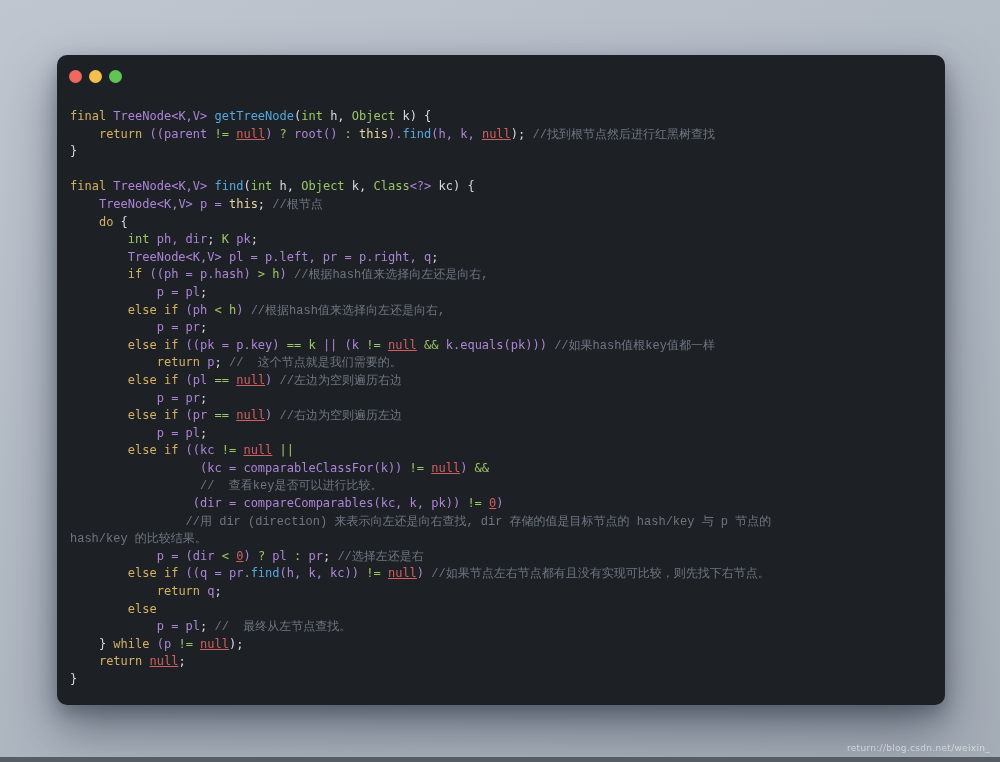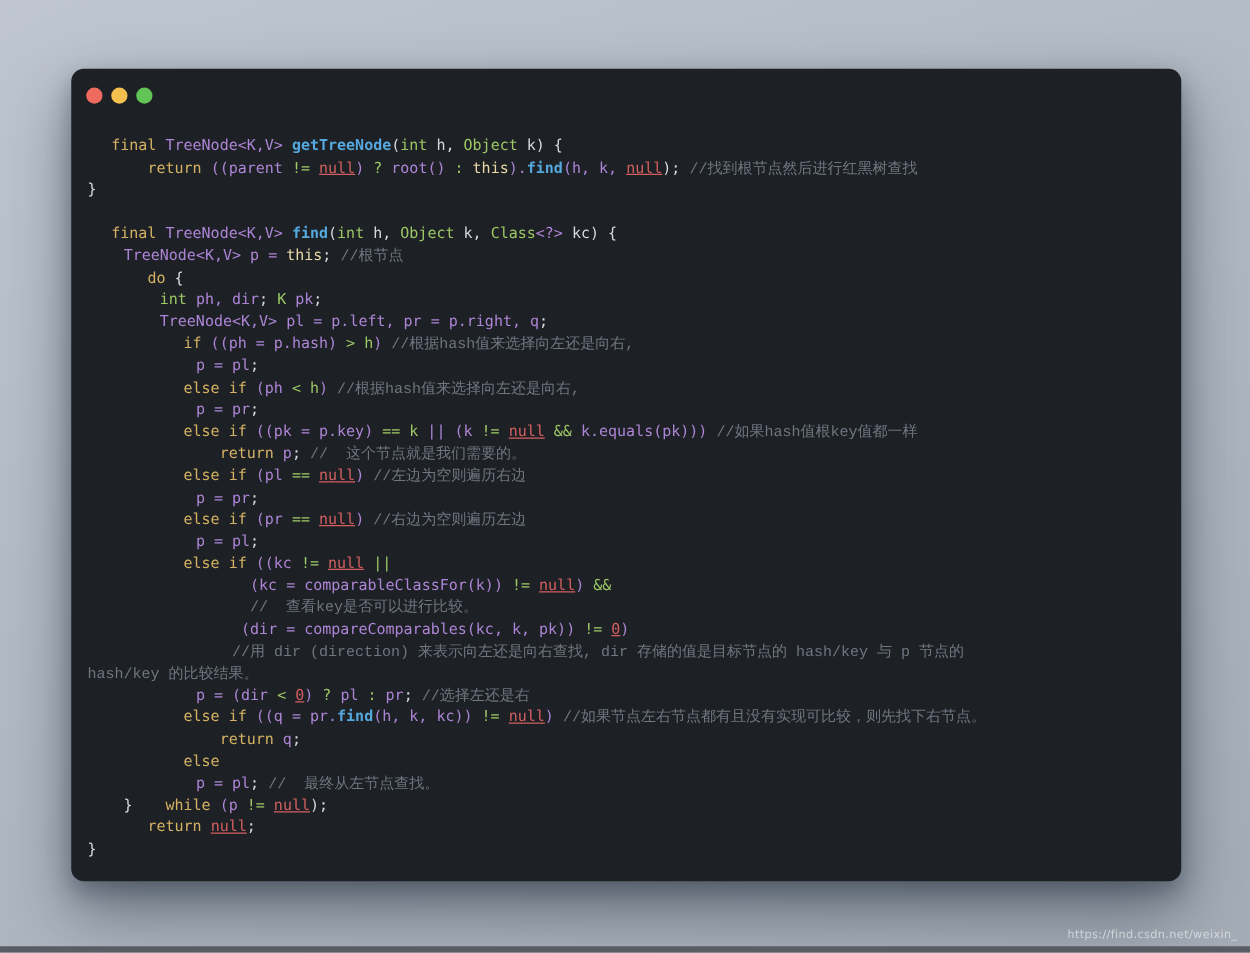--- a/index.html
+++ b/index.html
@@ -20,23 +20,23 @@
     padding:14px 0 0 12px;height:14px;
   }
   .dot{width:13px;height:13px;border-radius:50%;display:inline-block;}
   .code{
     margin:0;padding:25px 12px 0 13px;
     font-family:"DejaVu Sans Mono","Liberation Mono",monospace;
     font-size:12px;line-height:17.6px;
     color:var(--c-pl);
   }
   .code-line{white-space:pre;height:17.6px;overflow:hidden;}
-  .tk-kw{color:var(--c-kw);margin-left:19px;}
+  .tk-kw{color:var(--c-kw);}
   .tk-id{color:var(--c-id);}
-  .tk-fn{color:var(--c-fn);font-weight:bold;}
+  .tk-fn{color:var(--c-fn);}
   .tk-ty{color:var(--c-ty);}
   .tk-op{color:var(--c-op);}
   .tk-num{color:var(--c-num);text-decoration:underline;}
   .tk-th{color:var(--c-th);font-weight:normal;}
   .tk-pl{color:var(--c-pl);}
   .tk-cm{color:var(--c-cm);font-family:Liberation Mono, monospace;}
   .watermark{
     position:absolute;right:10px;bottom:9px;
     font-size:9px;color:rgba(255,255,255,.55);
     letter-spacing:.3px;
@@ -51,15 +51,15 @@
 
 <div class="page">
   <div class="window">
     <div class="titlebar" id="titlebar">
         <span class="dot" style="background: rgb(238, 106, 95);"></span>
         <span class="dot" style="background: rgb(245, 191, 79);"></span>
         <span class="dot" style="background: rgb(97, 196, 84);"></span>
       </div>
     <pre class="code" id="code"><div class="code-line"><span class="tk-kw">final</span><span class="tk-pl"> </span><span class="tk-id">TreeNode&lt;K,V&gt;</span><span class="tk-pl"> </span><span class="tk-fn">getTreeNode</span><span class="tk-pl">(</span><span class="tk-ty">int</span><span class="tk-pl"> h, </span><span class="tk-ty">Object</span><span class="tk-pl"> k) {</span></div><div class="code-line"><span class="tk-pl">    </span><span class="tk-kw">return</span><span class="tk-pl"> </span><span class="tk-id">((parent </span><span class="tk-op">!= </span><span class="tk-num">null</span><span class="tk-id">) </span><span class="tk-op">? </span><span class="tk-id">root() </span><span class="tk-op">: </span><span class="tk-th">this</span><span class="tk-id">).</span><span class="tk-fn">find</span><span class="tk-id">(h, k, </span><span class="tk-num">null</span><span class="tk-pl">); </span><span class="tk-cm">//找到根节点然后进行红黑树查找</span></div><div class="code-line"><span class="tk-pl">}</span></div><div class="code-line">&nbsp;</div><div class="code-line"><span class="tk-kw">final</span><span class="tk-pl"> </span><span class="tk-id">TreeNode&lt;K,V&gt;</span><span class="tk-pl"> </span><span class="tk-fn">find</span><span class="tk-pl">(</span><span class="tk-ty">int</span><span class="tk-pl"> h, </span><span class="tk-ty">Object</span><span class="tk-pl"> k, </span><span class="tk-ty">Class</span><span class="tk-id">&lt;?&gt;</span><span class="tk-pl"> kc) {</span></div><div class="code-line"><span class="tk-pl">    </span><span class="tk-id">TreeNode&lt;K,V&gt; p = </span><span class="tk-th">this</span><span class="tk-pl">; </span><span class="tk-cm">//根节点</span></div><div class="code-line"><span class="tk-pl">    </span><span class="tk-kw">do</span><span class="tk-pl"> {</span></div><div class="code-line"><span class="tk-pl">        </span><span class="tk-ty">int</span><span class="tk-id"> ph, dir</span><span class="tk-pl">; </span><span class="tk-ty">K</span><span class="tk-id"> pk</span><span class="tk-pl">;</span></div><div class="code-line"><span class="tk-pl">        </span><span class="tk-id">TreeNode&lt;K,V&gt; pl = p.left, pr = p.right, q</span><span class="tk-pl">;</span></div><div class="code-line"><span class="tk-pl">        </span><span class="tk-kw">if</span><span class="tk-pl"> </span><span class="tk-id">((ph = p.hash) </span><span class="tk-op">&gt; h</span><span class="tk-id">)</span><span class="tk-pl"> </span><span class="tk-cm">//根据hash值来选择向左还是向右,</span></div><div class="code-line"><span class="tk-pl">            </span><span class="tk-id">p = pl</span><span class="tk-pl">;</span></div><div class="code-line"><span class="tk-pl">        </span><span class="tk-kw">else if</span><span class="tk-pl"> </span><span class="tk-id">(ph </span><span class="tk-op">&lt; h</span><span class="tk-id">)</span><span class="tk-pl"> </span><span class="tk-cm">//根据hash值来选择向左还是向右,</span></div><div class="code-line"><span class="tk-pl">            </span><span class="tk-id">p = pr</span><span class="tk-pl">;</span></div><div class="code-line"><span class="tk-pl">        </span><span class="tk-kw">else if</span><span class="tk-pl"> </span><span class="tk-id">((pk = p.key) </span><span class="tk-op">== k </span><span class="tk-id">|| (k </span><span class="tk-op">!= </span><span class="tk-num">null</span><span class="tk-op"> &amp;&amp; </span><span class="tk-id">k.equals(pk)))</span><span class="tk-pl"> </span><span class="tk-cm">//如果hash值根key值都一样</span></div><div class="code-line"><span class="tk-pl">            </span><span class="tk-kw">return</span><span class="tk-id"> p</span><span class="tk-pl">; </span><span class="tk-cm">//  这个节点就是我们需要的。</span></div><div class="code-line"><span class="tk-pl">        </span><span class="tk-kw">else if</span><span class="tk-pl"> </span><span class="tk-id">(pl </span><span class="tk-op">== </span><span class="tk-num">null</span><span class="tk-id">)</span><span class="tk-pl"> </span><span class="tk-cm">//左边为空则遍历右边</span></div><div class="code-line"><span class="tk-pl">            </span><span class="tk-id">p = pr</span><span class="tk-pl">;</span></div><div class="code-line"><span class="tk-pl">        </span><span class="tk-kw">else if</span><span class="tk-pl"> </span><span class="tk-id">(pr </span><span class="tk-op">== </span><span class="tk-num">null</span><span class="tk-id">)</span><span class="tk-pl"> </span><span class="tk-cm">//右边为空则遍历左边</span></div><div class="code-line"><span class="tk-pl">            </span><span class="tk-id">p = pl</span><span class="tk-pl">;</span></div><div class="code-line"><span class="tk-pl">        </span><span class="tk-kw">else if</span><span class="tk-pl"> </span><span class="tk-id">((kc </span><span class="tk-op">!= </span><span class="tk-num">null</span><span class="tk-op"> ||</span></div><div class="code-line"><span class="tk-pl">                  </span><span class="tk-id">(kc = comparableClassFor(k)) </span><span class="tk-op">!= </span><span class="tk-num">null</span><span class="tk-id">) </span><span class="tk-op">&amp;&amp;</span></div><div class="code-line"><span class="tk-pl">                  </span><span class="tk-cm">//  查看key是否可以进行比较。</span></div><div class="code-line"><span class="tk-pl">                 </span><span class="tk-id">(dir = compareComparables(kc, k, pk)) </span><span class="tk-op">!= </span><span class="tk-num">0</span><span class="tk-id">)</span></div><div class="code-line"><span class="tk-pl">                </span><span class="tk-cm">//用 dir (direction) 来表示向左还是向右查找, dir 存储的值是目标节点的 hash/key 与 p 节点的</span></div><div class="code-line"><span class="tk-cm">hash/key 的比较结果。</span></div><div class="code-line"><span class="tk-pl">            </span><span class="tk-id">p = (dir </span><span class="tk-op">&lt; </span><span class="tk-num">0</span><span class="tk-id">) </span><span class="tk-op">? </span><span class="tk-id">pl </span><span class="tk-op">: </span><span class="tk-id">pr</span><span class="tk-pl">; </span><span class="tk-cm">//选择左还是右</span></div><div class="code-line"><span class="tk-pl">        </span><span class="tk-kw">else if</span><span class="tk-pl"> </span><span class="tk-id">((q = pr.</span><span class="tk-fn">find</span><span class="tk-id">(h, k, kc)) </span><span class="tk-op">!= </span><span class="tk-num">null</span><span class="tk-id">)</span><span class="tk-pl"> </span><span class="tk-cm">//如果节点左右节点都有且没有实现可比较，则先找下右节点。</span></div><div class="code-line"><span class="tk-pl">            </span><span class="tk-kw">return</span><span class="tk-id"> q</span><span class="tk-pl">;</span></div><div class="code-line"><span class="tk-pl">        </span><span class="tk-kw">else</span></div><div class="code-line"><span class="tk-pl">            </span><span class="tk-id">p = pl</span><span class="tk-pl">; </span><span class="tk-cm">//  最终从左节点查找。</span></div><div class="code-line"><span class="tk-pl">    } </span><span class="tk-kw">while</span><span class="tk-pl"> </span><span class="tk-id">(p </span><span class="tk-op">!= </span><span class="tk-num">null</span><span class="tk-pl">);</span></div><div class="code-line"><span class="tk-pl">    </span><span class="tk-kw">return</span><span class="tk-pl"> </span><span class="tk-num">null</span><span class="tk-pl">;</span></div><div class="code-line"><span class="tk-pl">}</span></div></pre>
   </div>
-  <div class="watermark">https://find.csdn.net/weixin_</div>
+  <div class="watermark">return://blog.csdn.net/weixin_</div>
   <div class="bottom-bar"></div>
 </div>
 
 </body></html>

